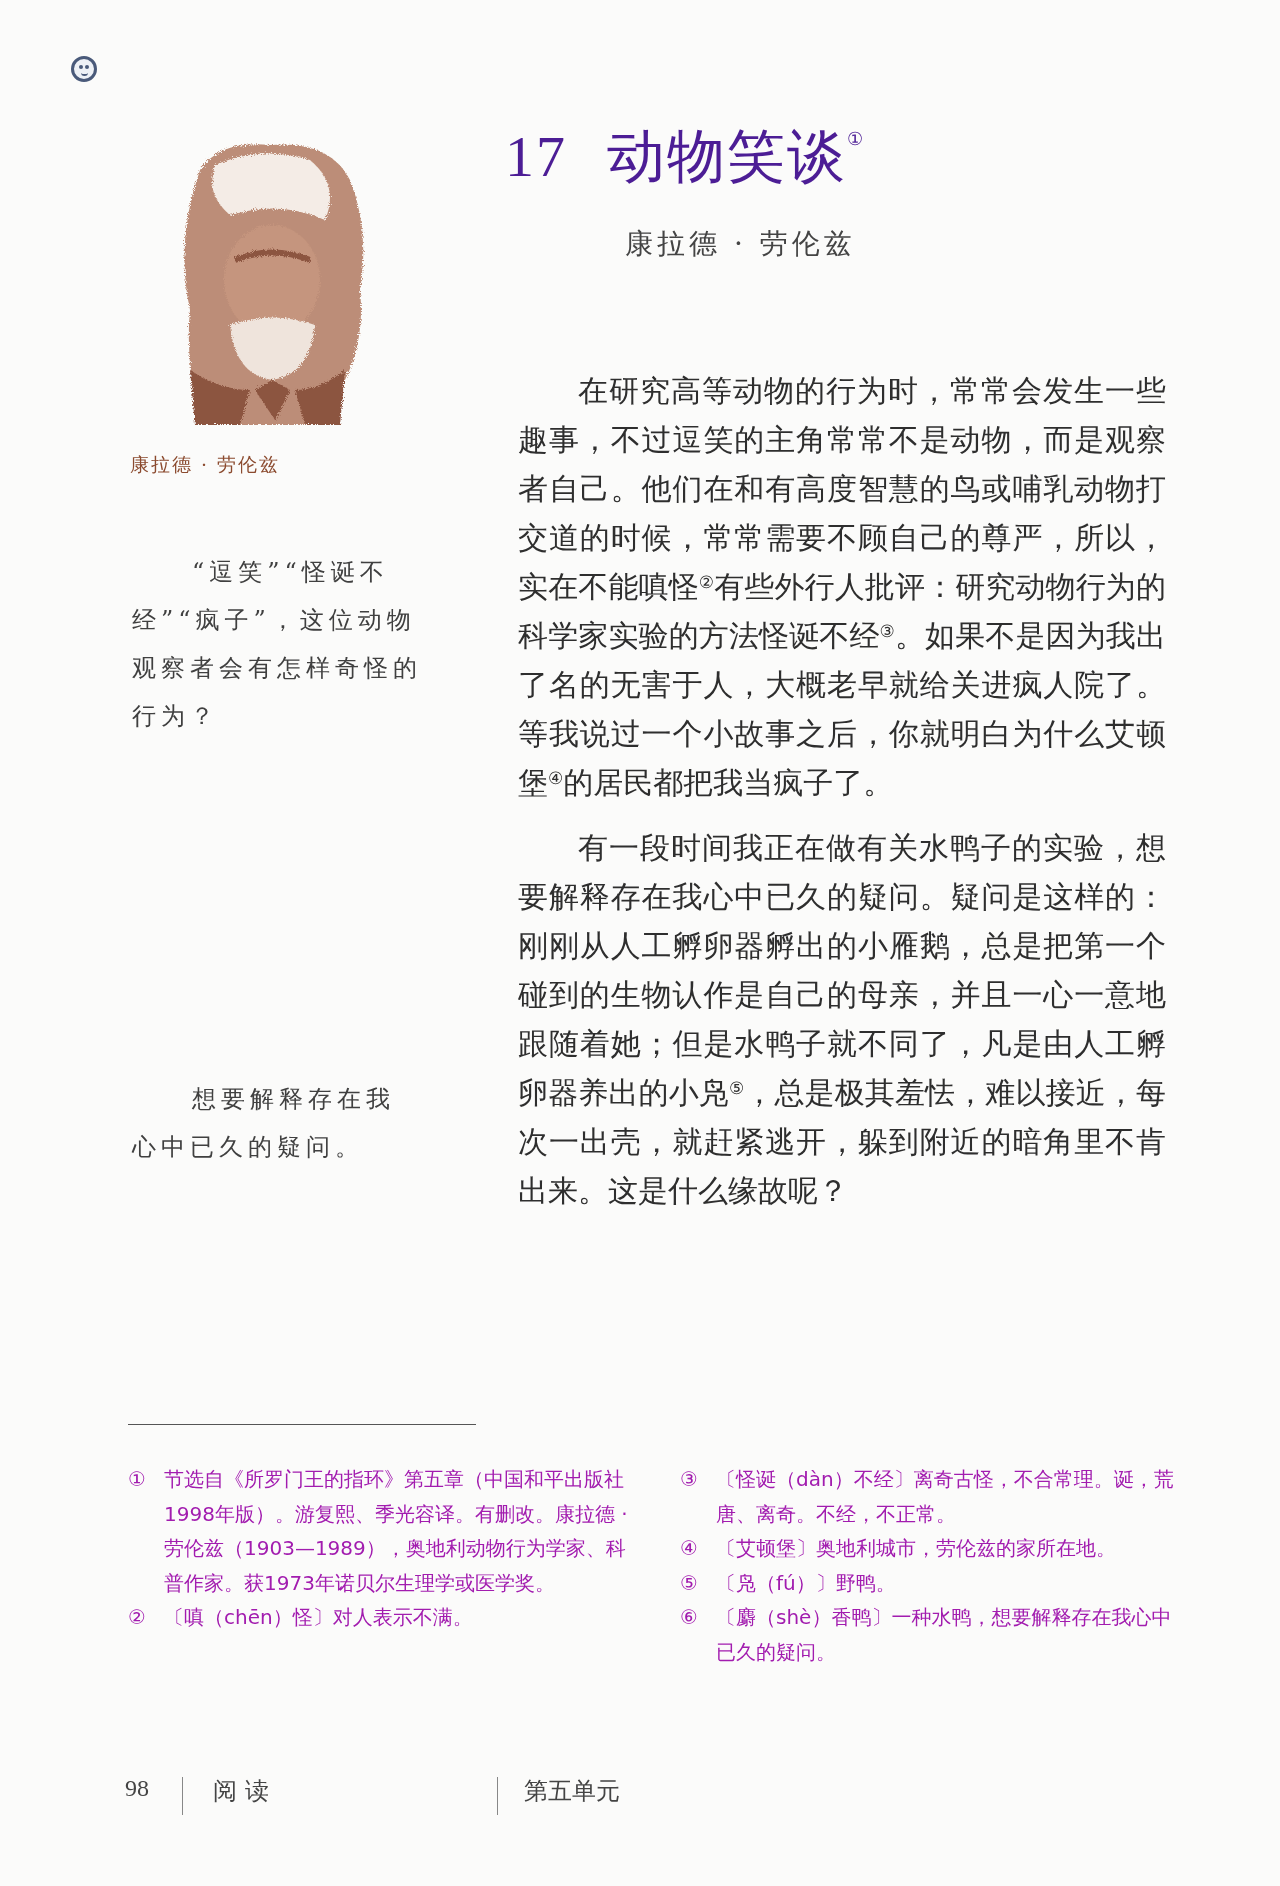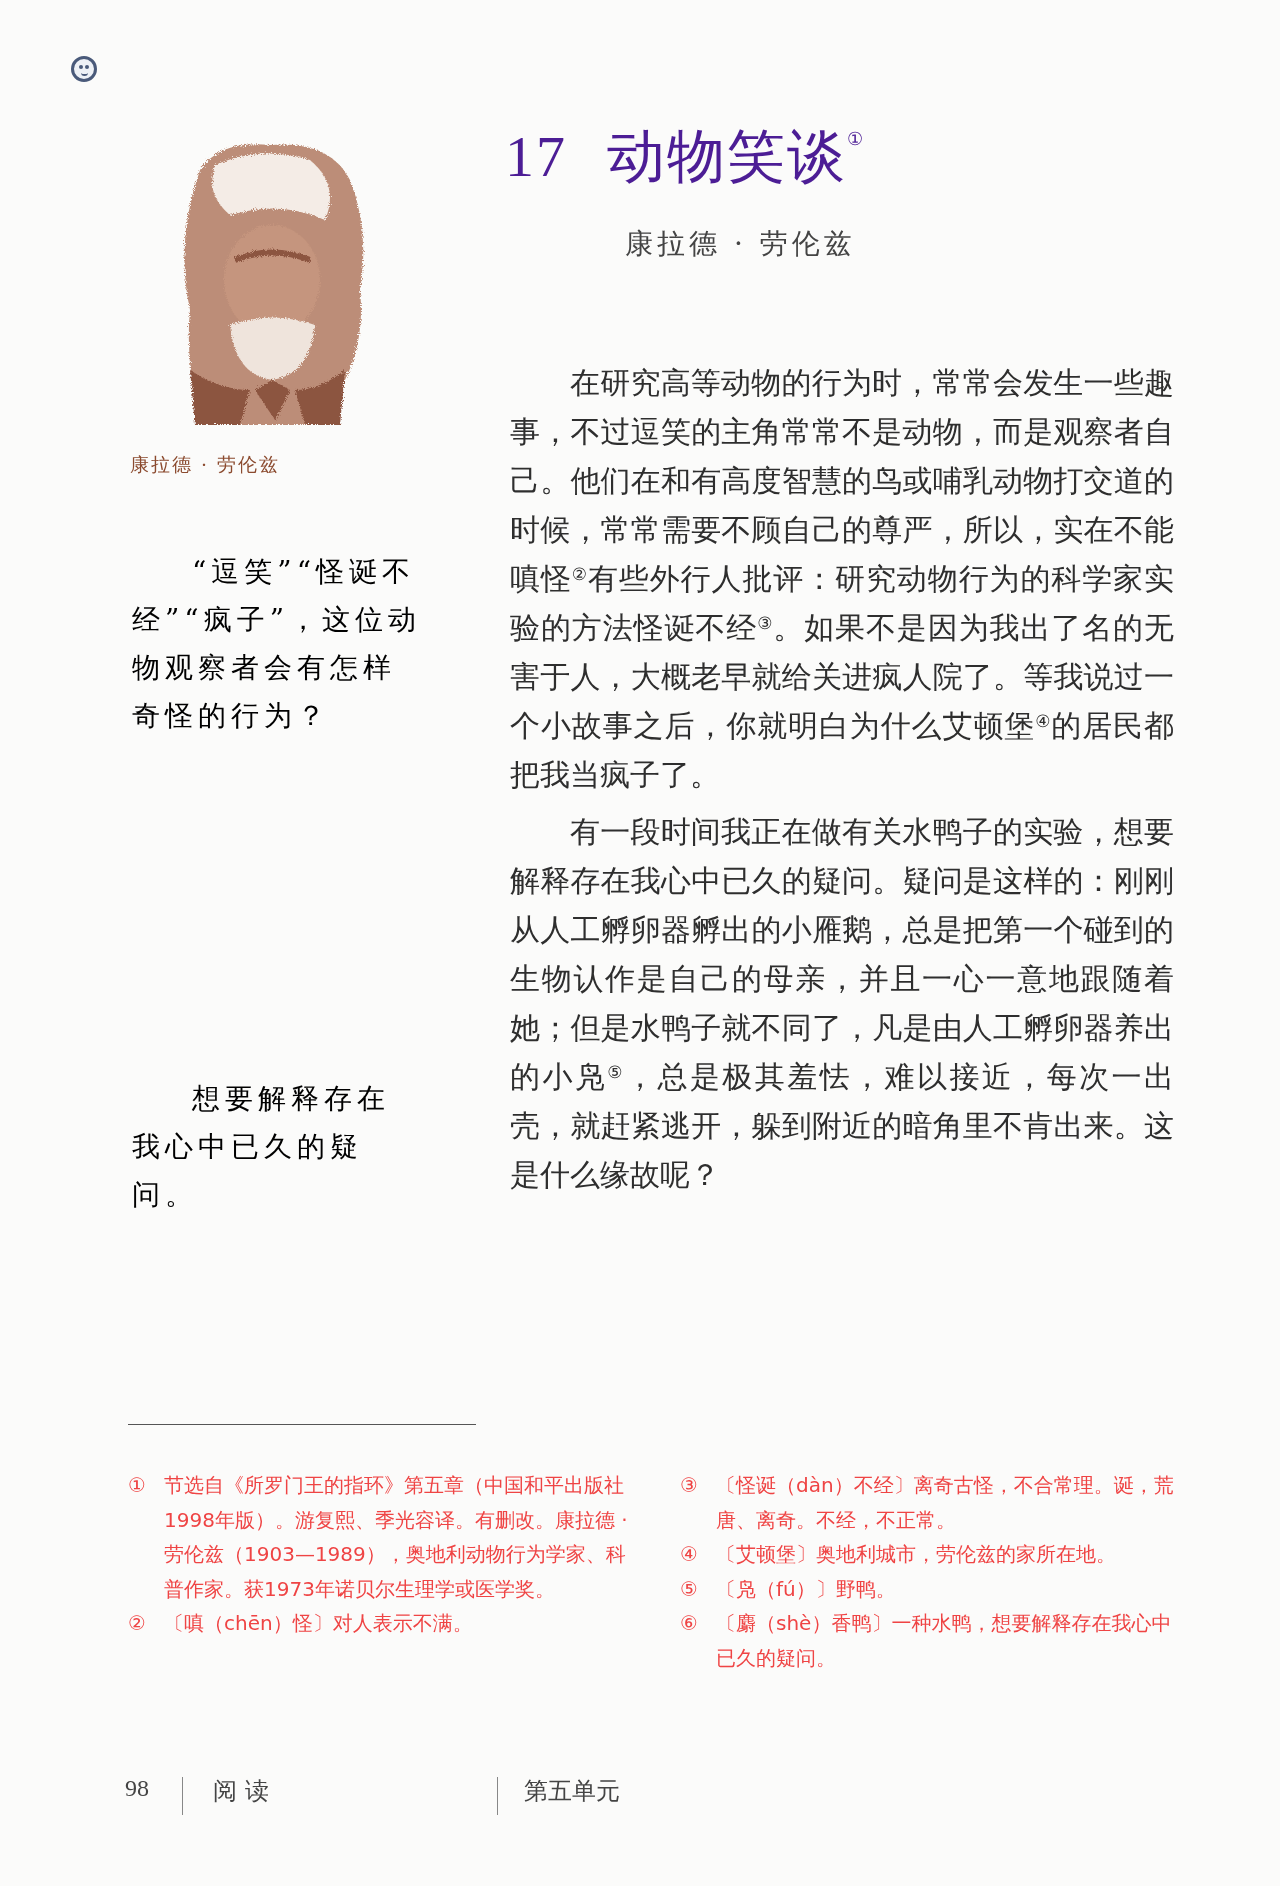--- a/index.html
+++ b/index.html
@@ -33,36 +33,36 @@
   .title .num { font-family:"Liberation Serif", serif; margin-right:40px; }
   .title sup { font-size:18px; vertical-align:top; position:relative; top:10px; }
   .author {
     position:absolute; left:625px; top:225px; font-size:28px; color:#444; letter-spacing:4px;
   }
 
   .body {
     position:absolute; left:502px; top:350px; width:680px;
     font-size:30px; line-height:49px; color:#2e2e2e;
   }
-  .body p { margin:8px; text-indent:60px; text-align:justify;font-family:Liberation Serif, serif; }
+  .body p { margin:16px; text-indent:60px; text-align:justify;font-family:Liberation Serif, serif; }
   .body sup { font-size:17px; vertical-align:top; position:relative; top:-4px; }
 
   .side-note {
-    position:absolute; left:132px; width:290px; font-size:28px; line-height:48px;
-    color:#000000; letter-spacing:5px;
+    position:absolute; left:132px; width:290px; font-size:24px; line-height:48px;
+    color:#404040; letter-spacing:5px;
   }
   .side-note p { margin:0; text-indent:60px; }
   .side-note.n1 { top:548px; }
   .side-note.n2 { top:1075px; }
 
   .fn-rule { position:absolute; left:128px; top:1424px; width:348px; height:1px; background:#555; }
 
   .footnotes {
     position:absolute; top:1462px; font-family:"DejaVu Sans","Liberation Sans",sans-serif;
-    font-size:20px; line-height:34.5px; color:#ef4444;margin-top:6px;
+    font-size:20px; line-height:34.5px; color:#a21caf;
   }
   .footnotes.left { left:128px; width:500px; }
   .footnotes.right { left:680px; width:500px; }
   .fn { padding-left:36px; text-indent:-36px; }
   .fn .mark { display:inline-block; width:36px; text-indent:0; }
 
   .footer {
     position:absolute; top:1775px; left:0; width:1280px; height:40px;
     font-size:24px; color:#444;text-align:center;
   }

